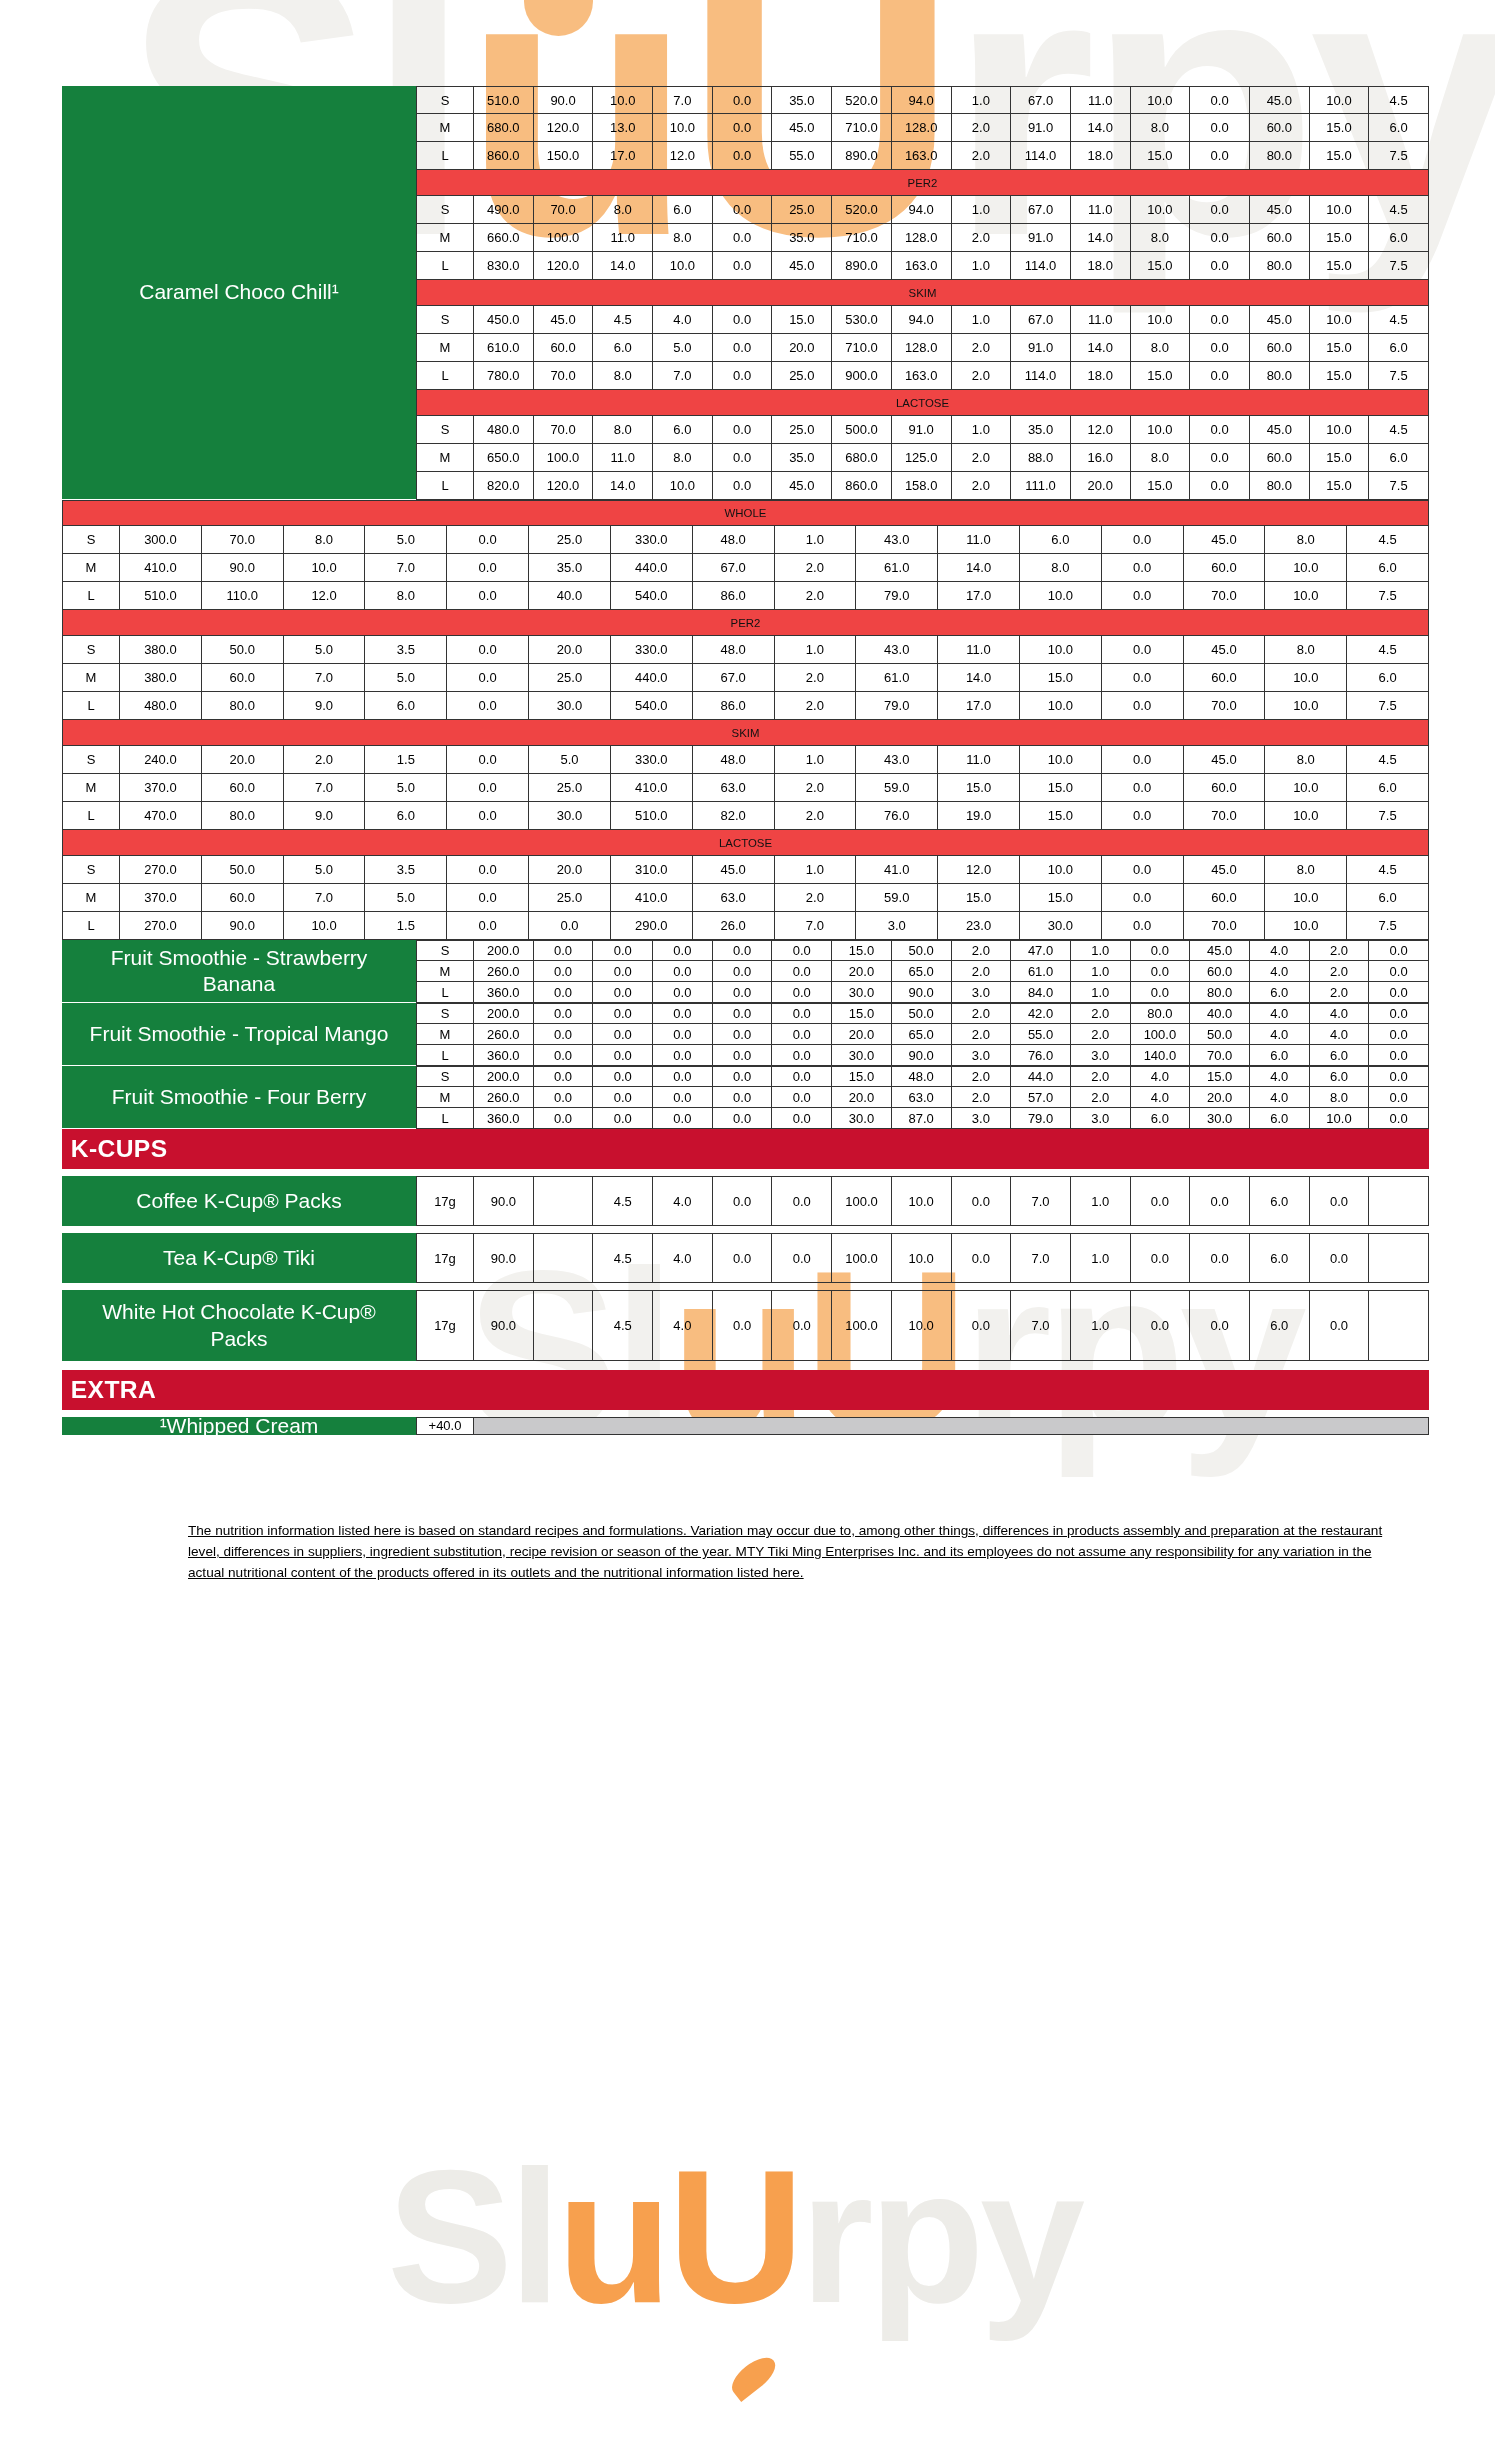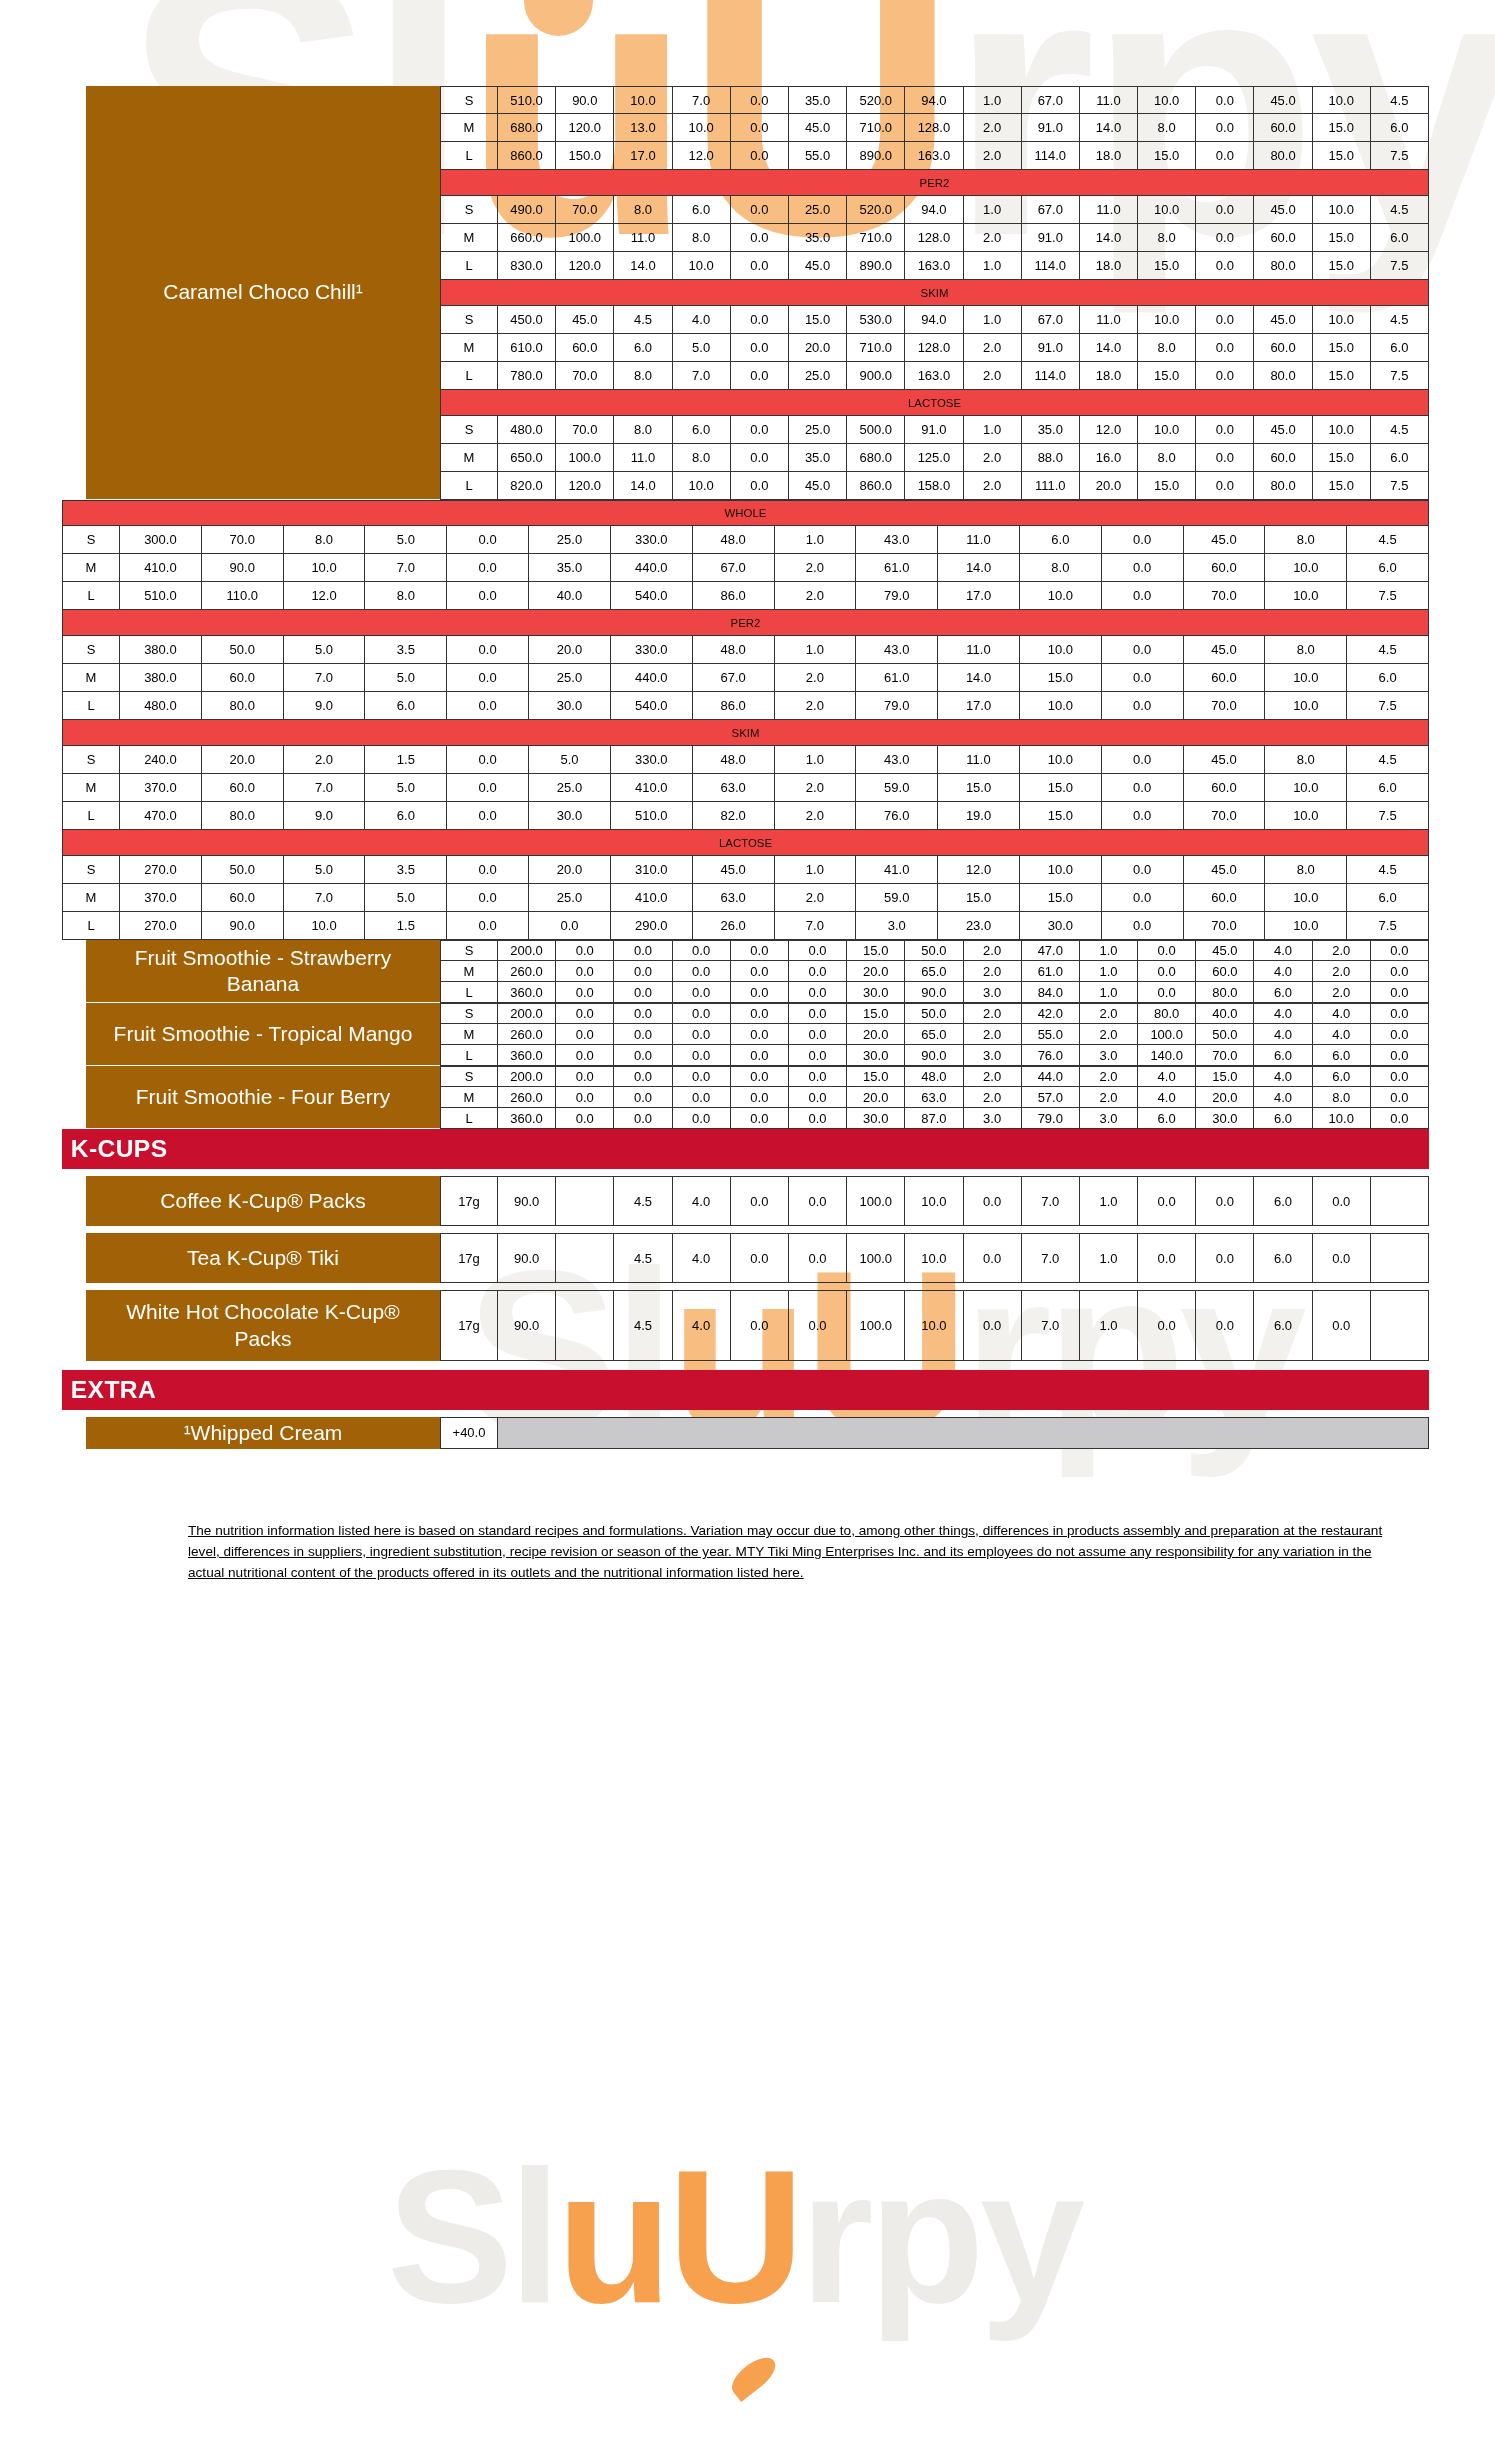--- a/index.html
+++ b/index.html
@@ -41,27 +41,26 @@
   }
 
   
   #nutrition-table {
     position: absolute; left: 62px; top: 86px; width: 1367px;
     z-index: 2;
   }
   .group { display: flex; }
   .name-cell {
     width: 354px; flex: 0 0 354px;
-    background: #a16207; color: #ffffff;
+    background: #15803d; color: #ffffff;
     display: flex; align-items: center; justify-content: center;
     text-align: center;
     font-size: 21px; line-height: 1.25;
     padding: 0 19.3px;
     border-bottom: 1.8px solid #ffffff;
-    margin-left: 24px;
   }
   .rows { flex: 1; display: flex; flex-direction: column; }
   .rows > div:first-child { border-top: 0.9px solid #333; }
   .data-row { display: flex; height: 28px; }
   .group.compact .data-row { height: 21px; }
   .size-cell {
     width: 58px; flex: 0 0 58px;
     display: flex; align-items: center; justify-content: center;
     font-size: 13px;
     border: 0.9px solid #333; border-top: none;
@@ -87,21 +86,21 @@
     font-weight: 700; font-size: 24.6px; letter-spacing: 0.4px;
     display: flex; align-items: center;
     padding-left: 8.8px;
   }
   .section-header.extra { margin-top: 8.8px; }
   .kcup-row { display: flex; margin-top: 7px; height: 50px; }
   .kcup-row.tall { height: 71px; }
   .kcup-row .name-cell, .extra-row .name-cell { border-bottom: none; font-size: 21px; }
   .kcup-row .size-cell, .kcup-row .val-cell,
   .extra-row .size-cell { border-top: 0.9px solid #333; }
-  .extra-row { display: flex; margin-top: 7px; height: 32px; }
+  .extra-row { display: flex; margin-top: 7px; height: 18px; }
   .gray-rest {
     flex: 1;
     background: #c9c9cb;
     border: 0.9px solid #333; border-left: none;
   }
 
   
   #disclaimer {
     position: absolute; left: 188px; top: 1520px; width: 1215px;
     font-size: 13.6px; line-height: 1.55; color: #000;

